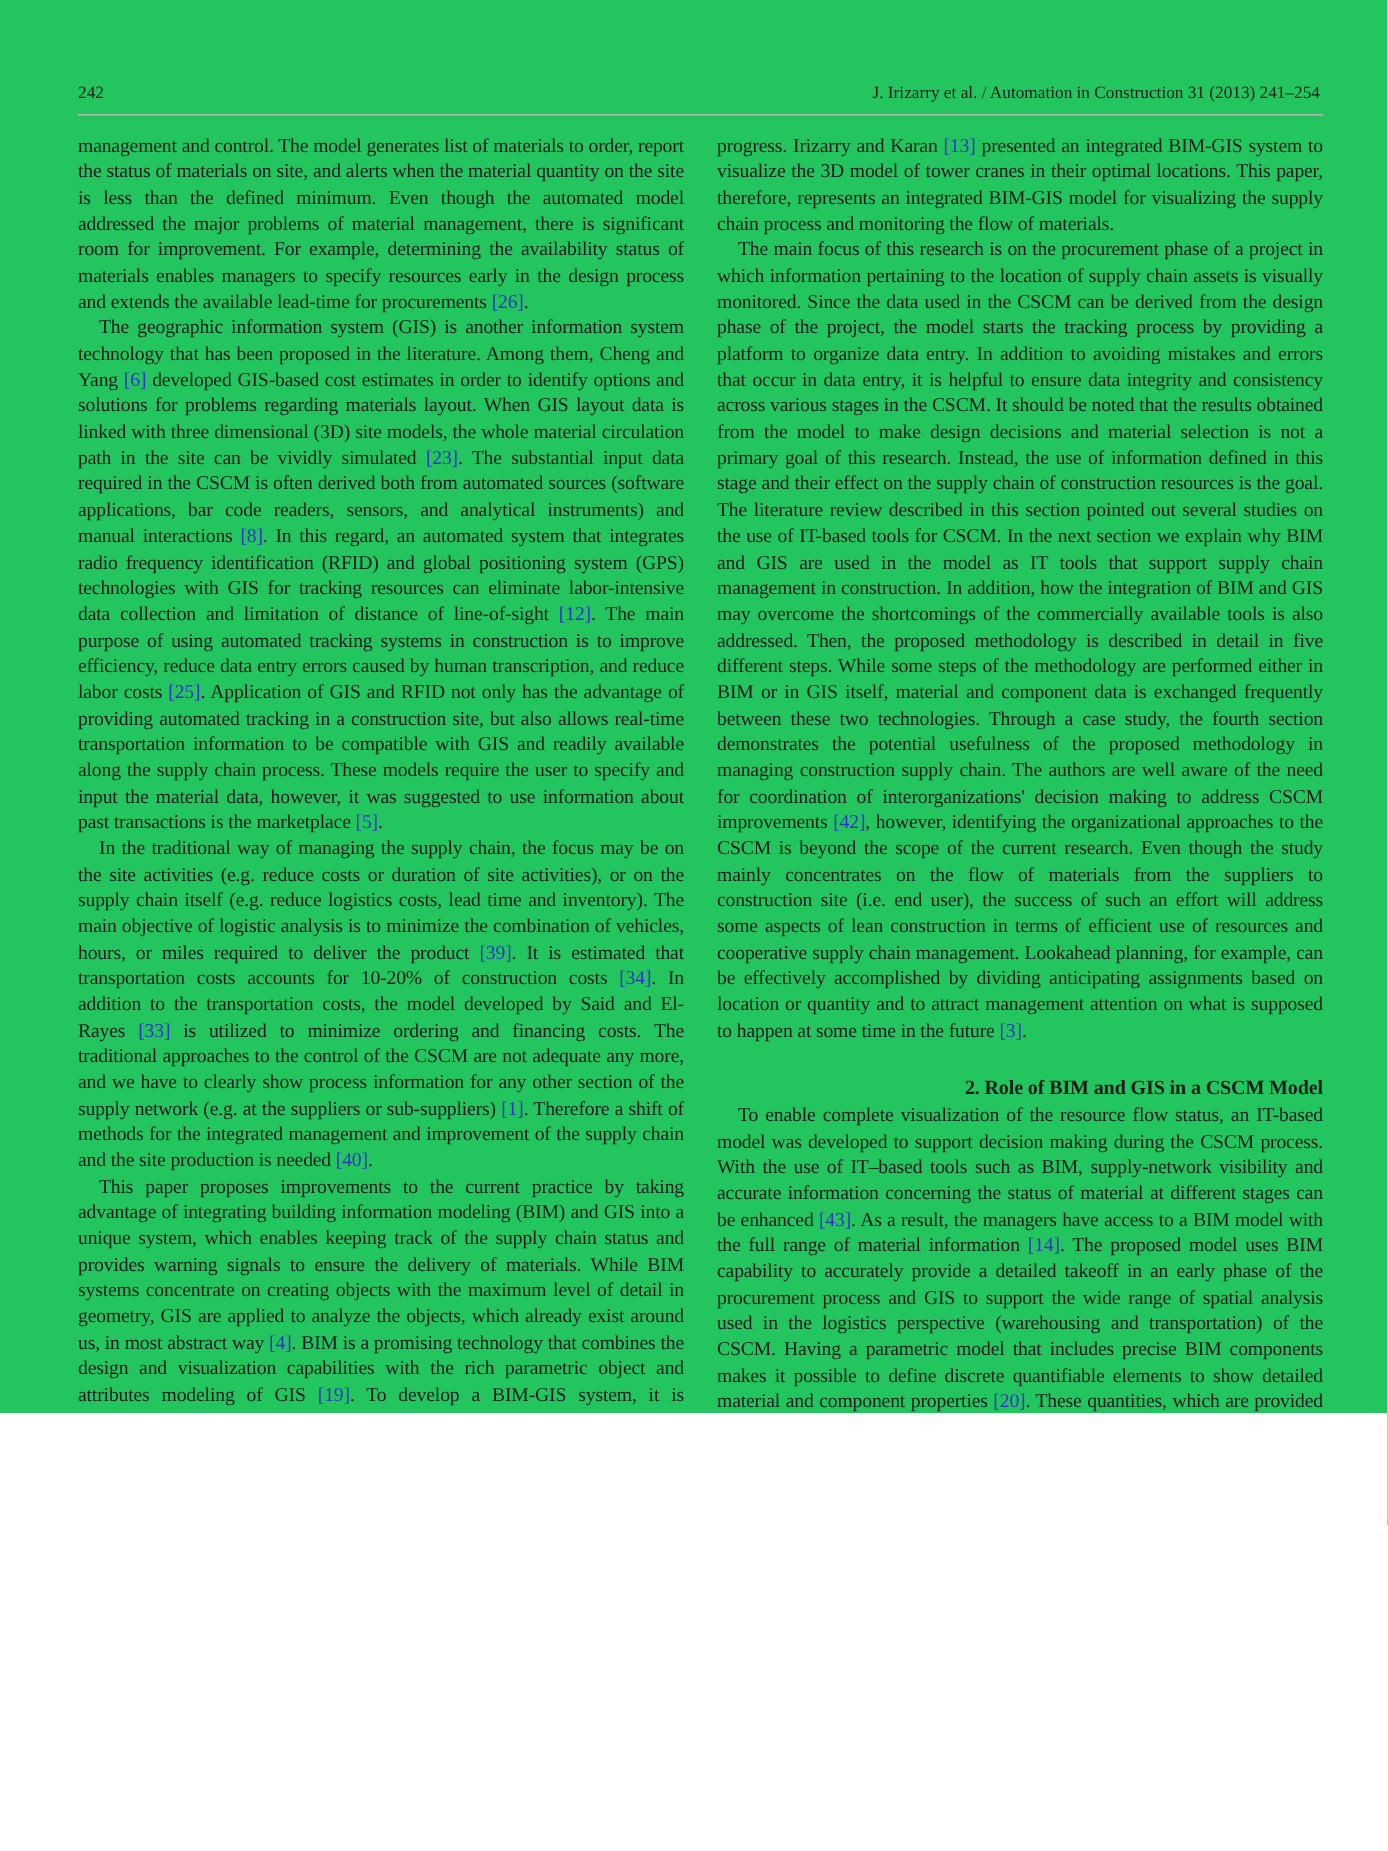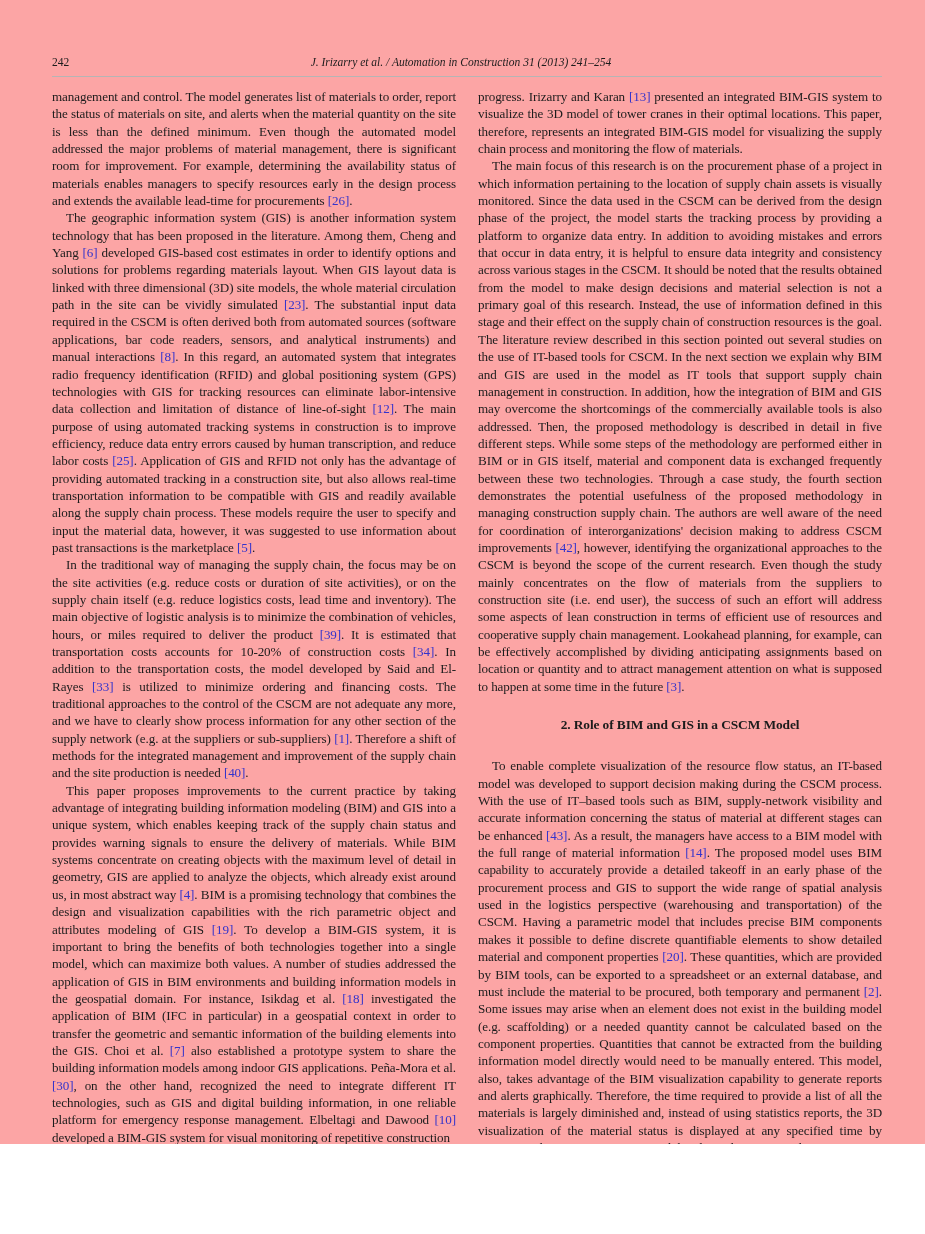--- a/index.html
+++ b/index.html
@@ -3,22 +3,22 @@
 <meta charset="utf-8">
 <style>
   html, body {
     margin: 0;
     padding: 0;
     background: #ffffff;
   }
   .page {
     position: relative;
     width: 925px;
-    height: 1144px;
-    background: #fca5a5;
+    height: 942px;
+    background: #22c55e;
     font-family: "Liberation Serif", "DejaVu Serif", serif;
     color: var(--text, #1c1c1c);
     overflow: hidden;
   }
   .header {
     position: absolute;
     left: 52px;
     top: 56px;
     width: 830px;
     height: 16px;
@@ -26,24 +26,23 @@
   }
   .pagenum {
     position: absolute;
     left: 0;
     top: 0;
     font-style: normal;
   }
   .runhead {
     position: absolute;
     left: 0;
-    right: 12px;
+    right: 2px;
     top: 0;
-    text-align: center;
-    font-style: italic;
+    text-align: right;
   }
   .rule {
     position: absolute;
     left: 52px;
     top: 76px;
     width: 830px;
     height: 0;
     border-top: 1px solid #b5b5b5;
   }
   .col {
@@ -64,24 +63,24 @@
     text-indent: 14px;
   }
   .para.cont {
     text-indent: 0;
   }
   .cite {
     color: var(--citation, #3333cc);
     cursor: pointer;
   }
   .section-heading {
-    margin: 21px 0 24px 0;
+    margin: 21px 0 1px 0;
     font-size: 13.4px;
     font-weight: bold;
-    text-align: center;
+    text-align: right;
     text-indent: 0;
   }
 </style>
 </head>
 <body>
 
 <div class="page">
 
   <div class="header">
     <span class="pagenum">242</span>

